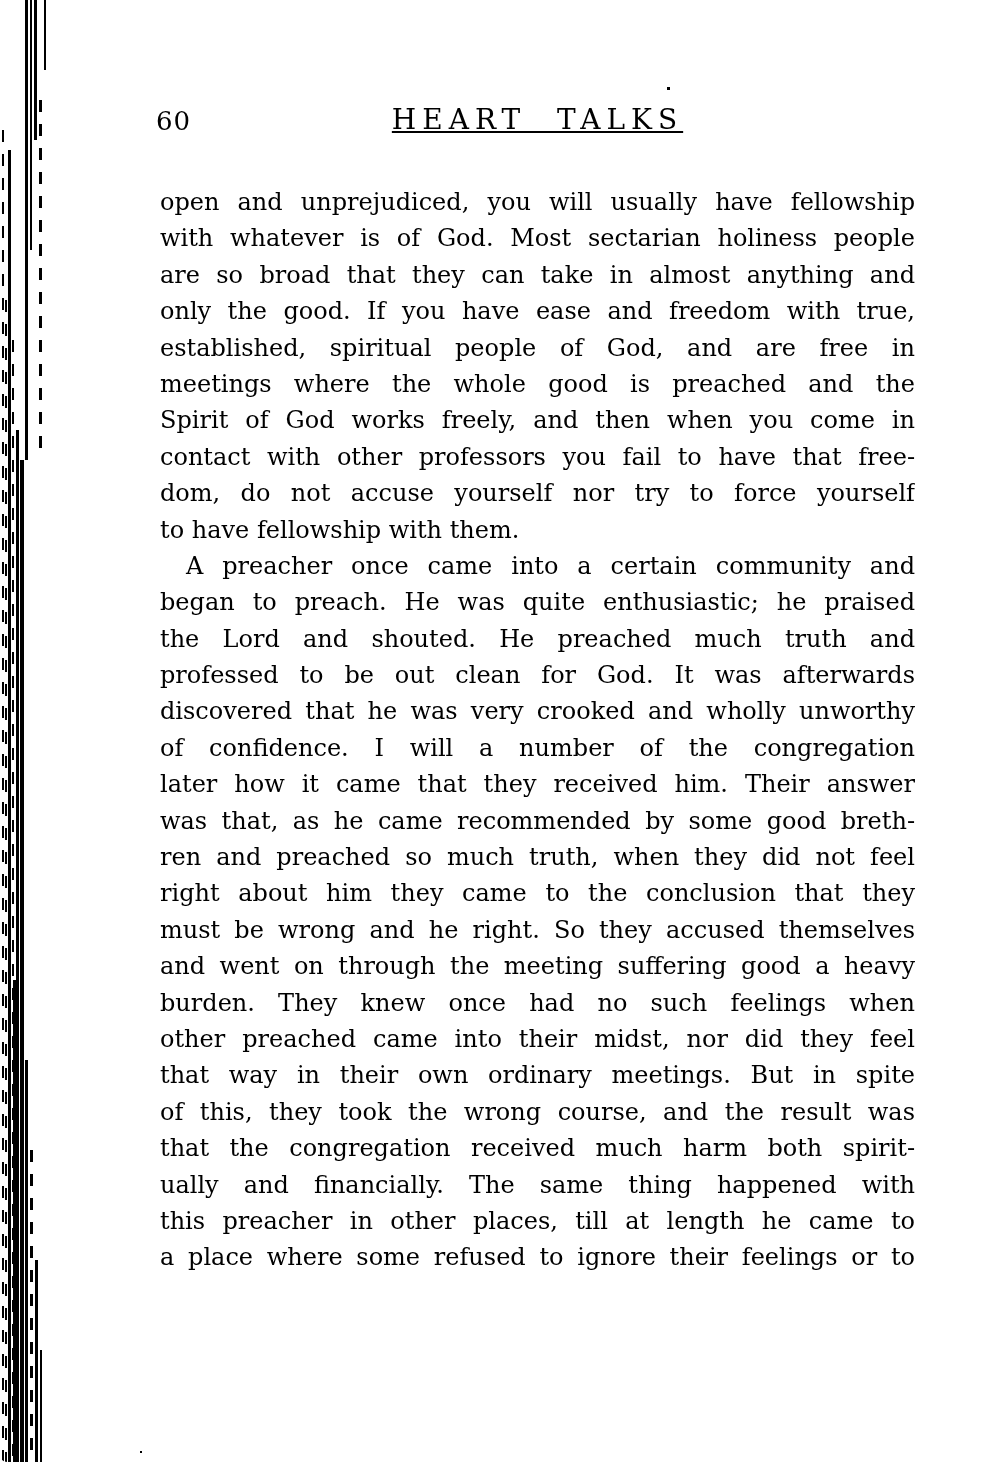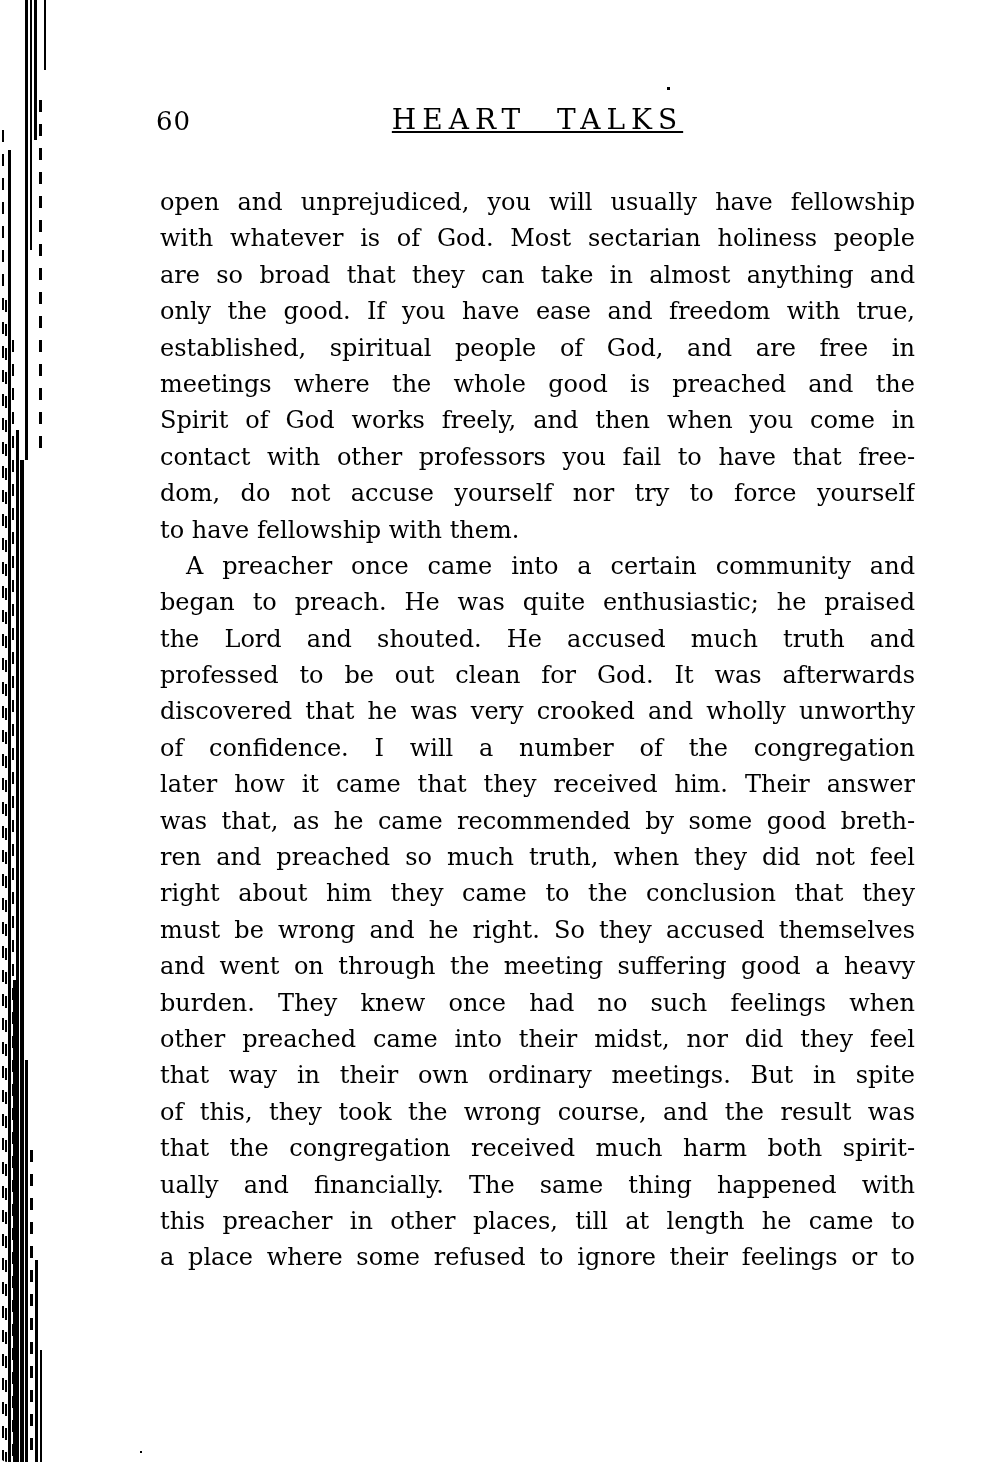--- a/index.html
+++ b/index.html
@@ -136,21 +136,21 @@
         <div class="line">established, spiritual people of God, and are free in</div>
         <div class="line">meetings where the whole good is preached and the</div>
         <div class="line">Spirit of God works freely, and then when you come in</div>
         <div class="line">contact with other professors you fail to have that free-</div>
         <div class="line">dom, do not accuse yourself nor try to force yourself</div>
         <div class="line last">to have fellowship with them.</div>
       </div>
     <div class="paragraph">
         <div class="line" style="text-indent: 26px;">A preacher once came into a certain community and</div>
         <div class="line">began to preach.  He was quite enthusiastic; he praised</div>
-        <div class="line">the Lord and shouted.  He accused much truth and</div>
+        <div class="line">the Lord and shouted.  He preached much truth and</div>
         <div class="line">professed to be out clean for God.  It was afterwards</div>
         <div class="line">discovered that he was very crooked and wholly unworthy</div>
         <div class="line">of confidence.  I will a number of the congregation</div>
         <div class="line">later how it came that they received him.  Their answer</div>
         <div class="line">was that, as he came recommended by some good breth-</div>
         <div class="line">ren and preached so much truth, when they did not feel</div>
         <div class="line">right about him they came to the conclusion that they</div>
         <div class="line">must be wrong and he right.  So they accused themselves</div>
         <div class="line">and went on through the meeting suffering good a heavy</div>
         <div class="line">burden.  They knew once had no such feelings when</div>

